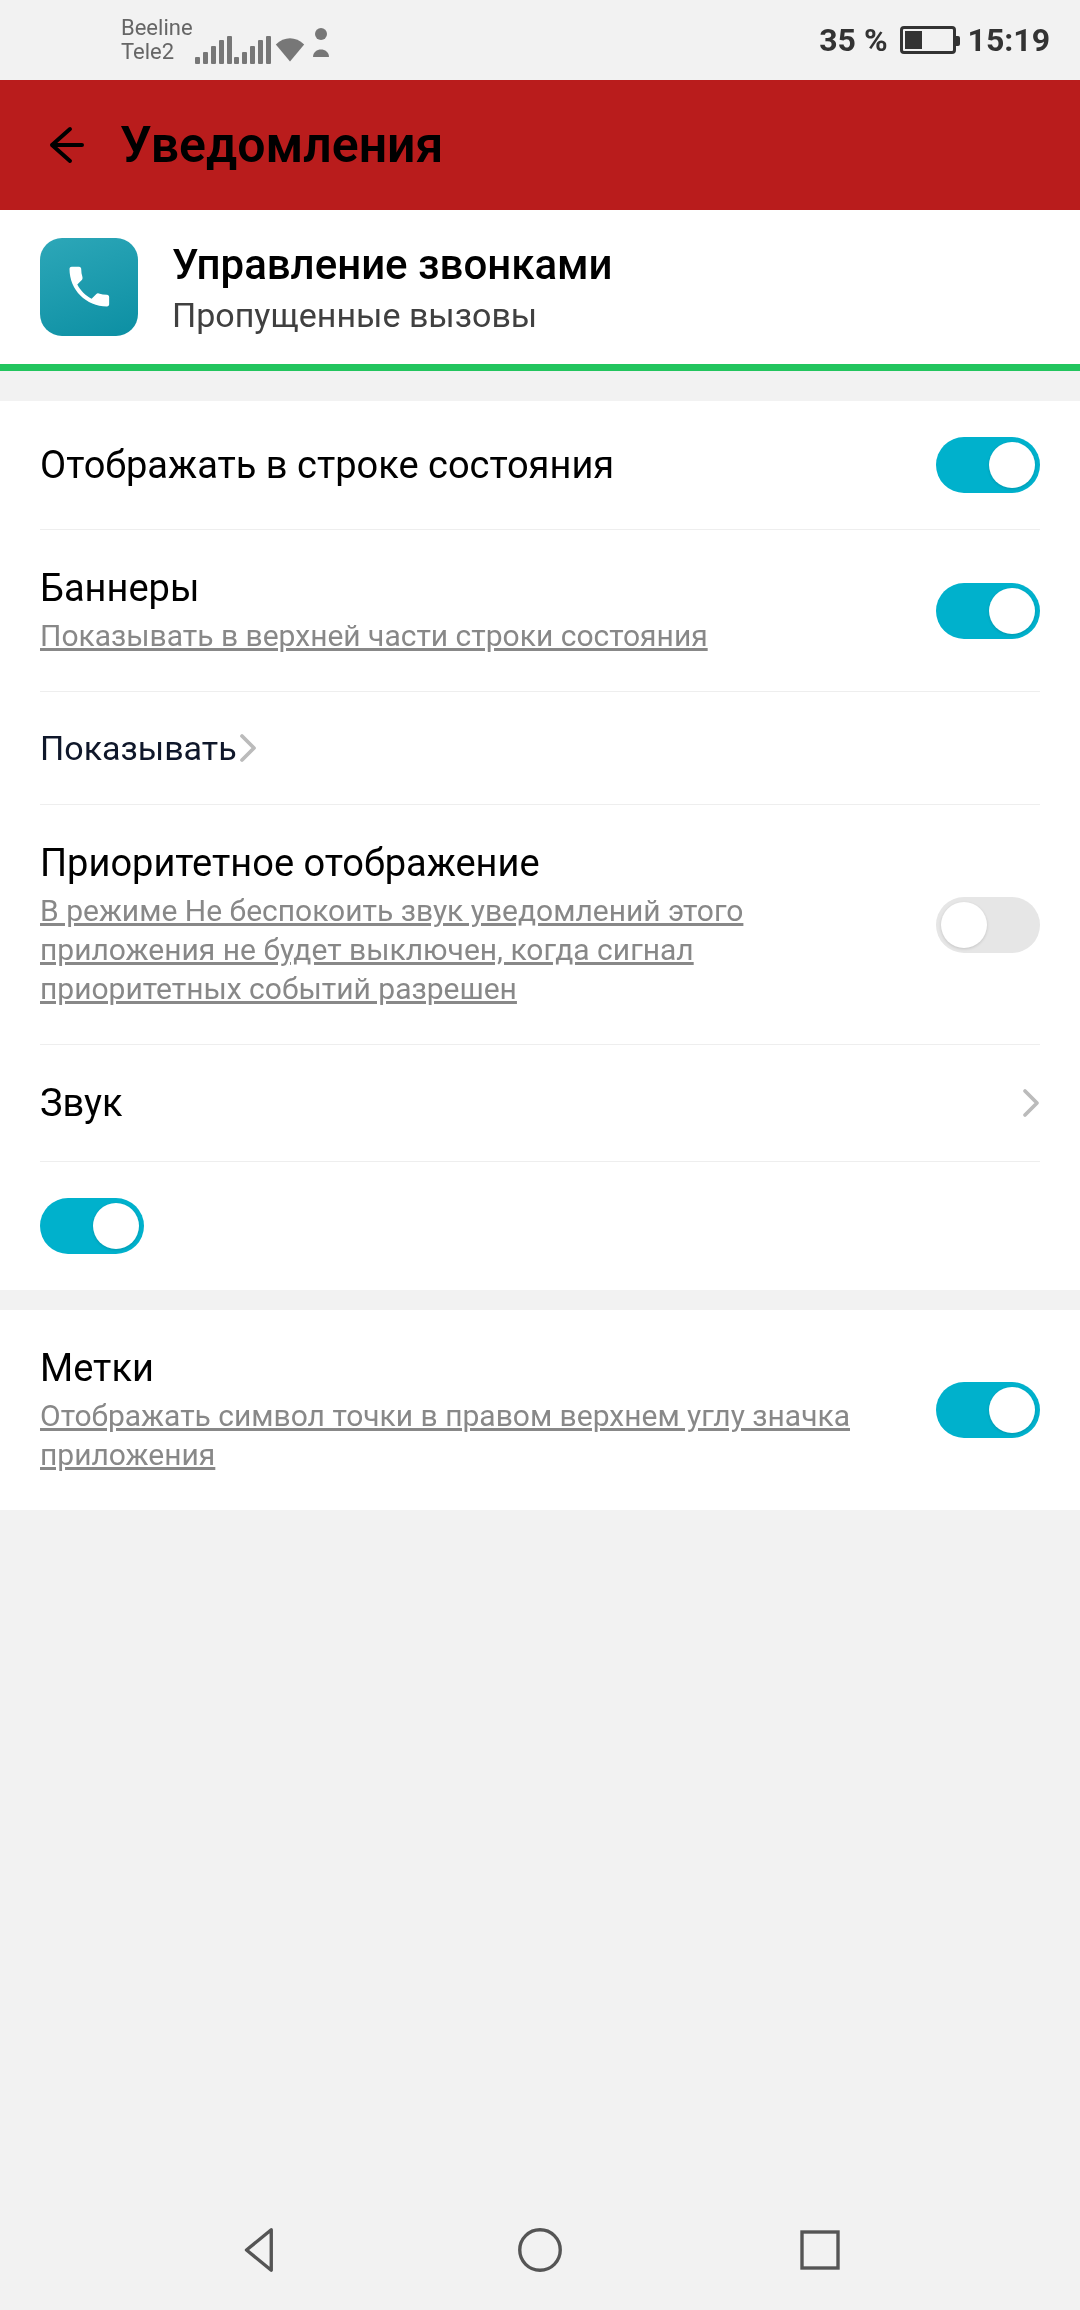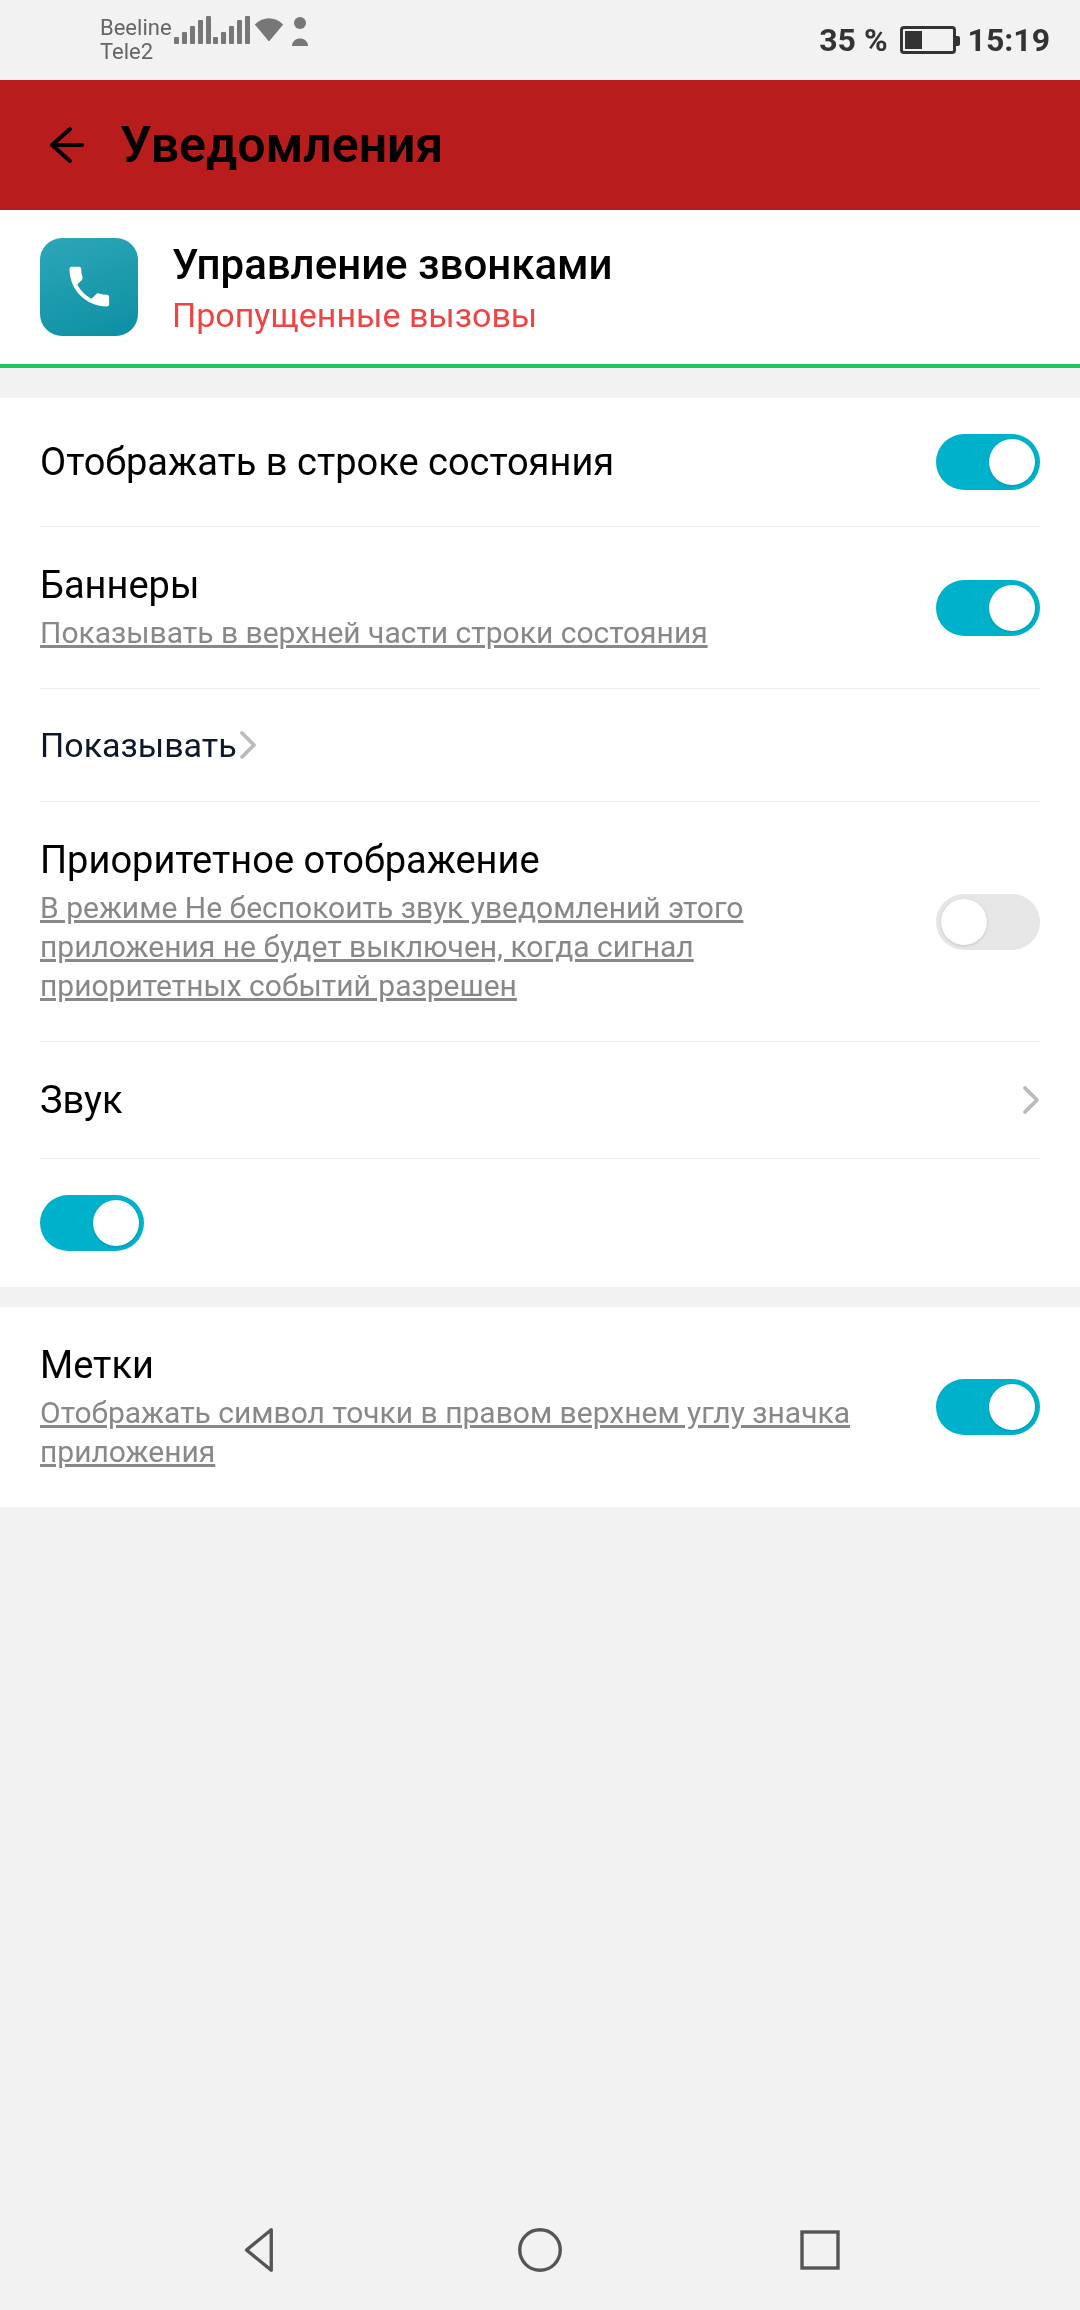--- a/index.html
+++ b/index.html
@@ -17,22 +17,23 @@
     height: 80px;
     background: #f2f2f2;
     display: flex;
     align-items: center;
     padding: 0 30px 0 100px;
     font-size: 26px;
     color: #666;
   }
   .status-left {
     display: flex;
-    align-items: flex-start;
+    align-items: flex-end;
     gap: 2px;
+    margin-left: 21px;
   }
   .carrier-names { display: flex; flex-direction: column; line-height: 1.1; font-size: 22px; }
   .signal-bars {
     display: flex;
     align-items: flex-end;
     gap: 3px;
     height: 28px;
   }
   .signal-bars span {
     width: 5px;
@@ -78,32 +79,32 @@
     margin-left: 22px;
     color: #000;
   }
 
   
   .app-section {
     background: #fff;
     display: flex;
     align-items: center;
     padding: 28px 40px 28px 40px;
-    border-bottom: 4px solid #22c55e;
+    border-bottom: 7px solid #22c55e;
   }
   .app-icon {
     width: 98px; height: 98px;
     background: linear-gradient(160deg, #2da7b8 0%, #0c8fa3 100%);
     border-radius: 22px;
     display:flex; align-items:center; justify-content:center;
     margin-right: 34px;
   }
   .app-icon svg { width: 52px; height: 52px; }
   .app-text .app-title { font-size: 42px; color:#000; font-weight: 500; }
-  .app-text .app-sub   { font-size: 34px; color:#ef4444; margin-top: 6px; }
+  .app-text .app-sub   { font-size: 34px; color:#404040; margin-top: 6px; }
 
   
   .spacer-sm { height: 30px; background:#f2f2f2; }
   .spacer-xs { height: 20px; background:#f2f2f2; }
 
   
   .list { background:#fff; padding: 0 40px; }
   .row {
     display:flex; align-items:center;
     padding: 36px 0;

